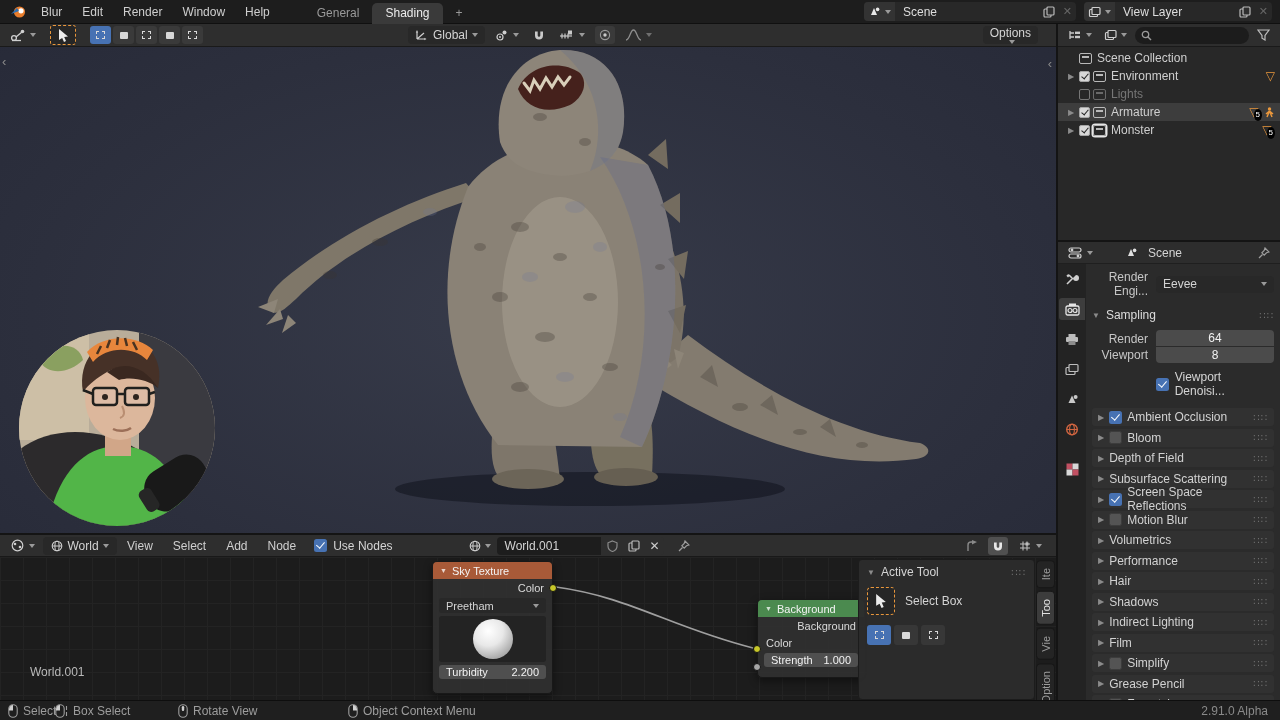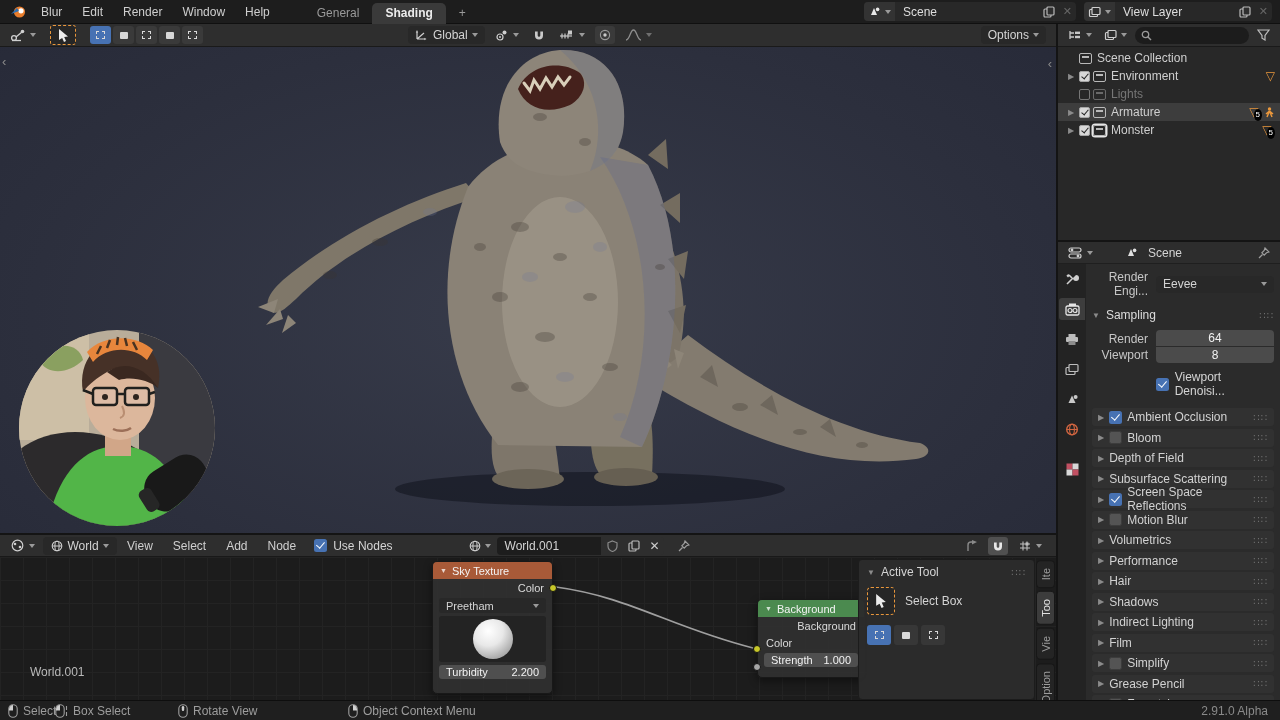--- a/index.html
+++ b/index.html
@@ -10,38 +10,38 @@
   .abs { position:absolute; }
   .row { display:flex; align-items:center; }
   .caret { width:0; height:0; border-left:3.5px solid transparent; border-right:3.5px solid transparent; border-top:4px solid #9a9a9a; margin-left:4px; }
   .grip { color:#6e6e6e; font-size:10px; letter-spacing:1px; }
 
   
   #topbar { left:0; top:0; width:1280px; height:24px; background:#1d1d1d; display:flex; align-items:center; border-bottom:1px solid #101010; }
   .menu-item { padding:0 10px; color:#cfcfcf; line-height:24px; cursor:default; }
   .ws-tabs { display:flex; margin-left:24px; height:24px; align-items:flex-end; }
   .ws-tab { padding:2px 13px 3px; color:#9a9a9a; border-radius:5px 5px 0 0; line-height:16px; }
-  .ws-tab.active { background:#3a3a3a; color:#ececec;font-weight:bold; }
+  .ws-tab.active { background:#3a3a3a; color:#ececec; }
   .id-widget { display:flex; align-items:center; background:#282828; border-radius:4px; height:19px; margin-left:8px; }
   .id-widget .chip { display:flex; align-items:center; background:#333; border-radius:4px 0 0 4px; height:19px; padding:0 4px; }
   .id-widget .name { padding:0 8px; color:#dedede; flex:1; }
   .icon-btn { display:flex; align-items:center; justify-content:center; padding:0 4px; height:100%; }
   .x-dim { color:#666; font-size:11px; }
 
   
   #vp-header { left:0; top:24px; width:1056px; height:23px; background:#2e2e2e; display:flex; align-items:center; border-bottom:1px solid #1a1a1a; }
   .tool-btn { width:26px; height:20px; border:1.5px dashed #e9973c; border-radius:3px; display:flex; align-items:center; justify-content:center; margin-left:10px; background:#262626; }
   .selmode { display:flex; gap:2px; margin-left:14px; }
   .selmode .sm { width:21px; height:18px; border-radius:3px; background:#3a3a3a; display:flex; align-items:center; justify-content:center; }
   .selmode .sm.active { background:#4772b3; }
   .mini-sq { width:9px; height:8px; border:1px dashed #dadada; }
   .mini-solid { width:8px; height:7px; background:#d8d8d8; border-radius:1px; }
   .dd { display:flex; align-items:center; background:#282828; border-radius:4px; height:18px; padding:0 7px; }
   #vph-middle { position:absolute; left:408px; display:flex; align-items:center; gap:6px; }
-  #vph-right { position:absolute; right:10px; }
+  #vph-right { position:absolute; right:18px;flex-direction:column; }
 
   
   #viewport { left:0; top:47px; width:1056px; height:486px; overflow:hidden;
     background:radial-gradient(ellipse 900px 500px at 50% 55%, #373b4a 0%, #2c2f3d 55%, #242735 100%); }
   .edge-toggle { position:absolute; color:#8a8a8a; font-size:13px; line-height:10px; }
 
   
   #webcam { position:absolute; left:19px; top:283px; width:196px; height:196px; border-radius:50%; overflow:hidden; background:#444; }
 
   

